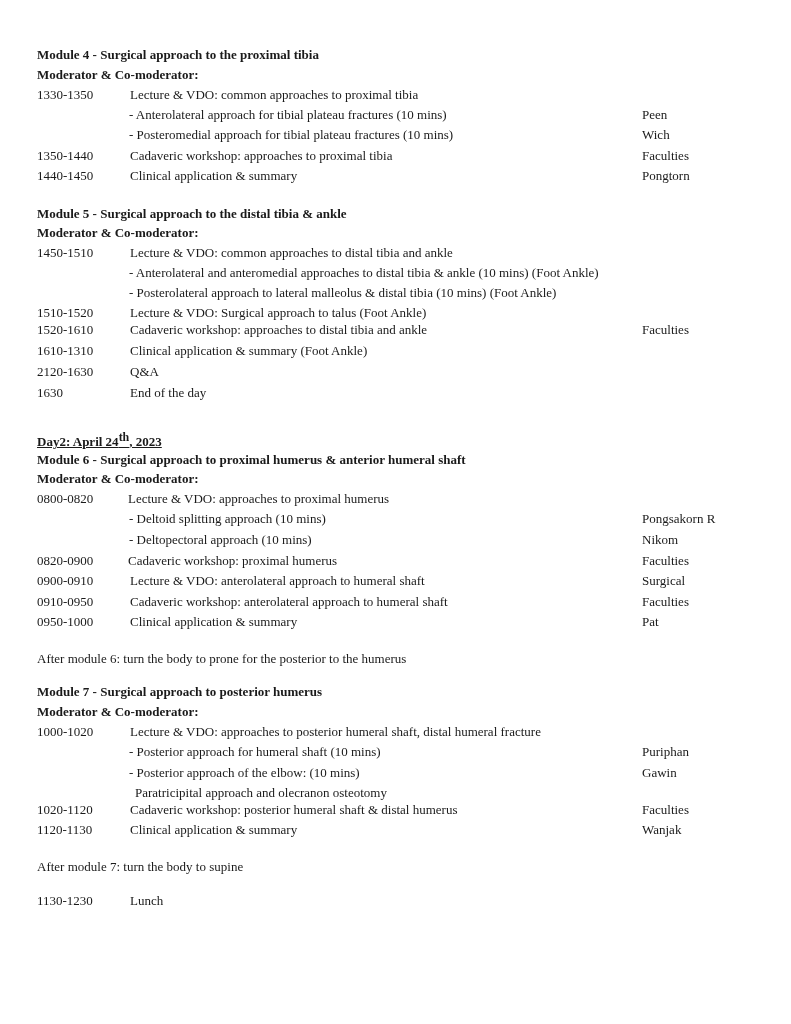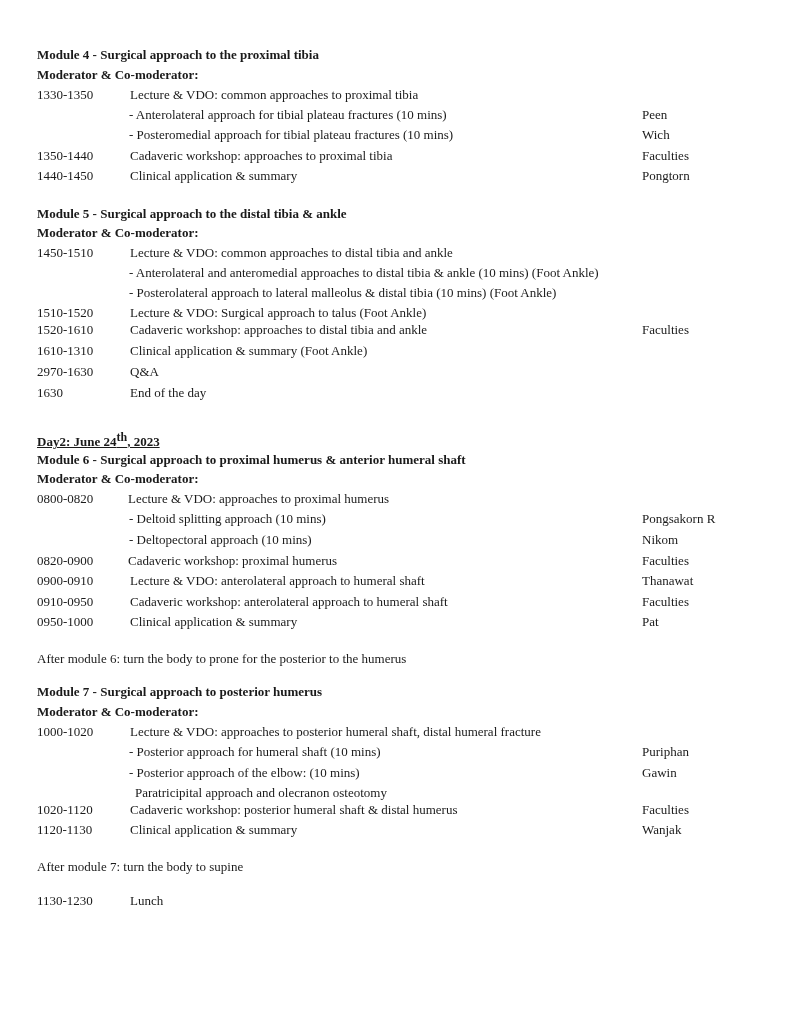--- a/index.html
+++ b/index.html
@@ -50,47 +50,47 @@
 <div class="line time" style="top:305px">1510-1520</div>
 <div class="line desc" style="top:305px">Lecture &amp; VDO: Surgical approach to talus (Foot Ankle)</div>
 
 <div class="line time" style="top:322px">1520-1610</div>
 <div class="line desc" style="top:322px">Cadaveric workshop: approaches to distal tibia and ankle</div>
 <div class="line who" style="top:322px">Faculties</div>
 
 <div class="line time" style="top:343px">1610-1310</div>
 <div class="line desc" style="top:343px">Clinical application &amp; summary (Foot Ankle)</div>
 
-<div class="line time" style="top:364px">2970-1630</div>
+<div class="line time" style="top:364px">2120-1630</div>
 <div class="line desc" style="top:364px">Q&amp;A</div>
 
 <div class="line time" style="top:385px">1630</div>
 <div class="line desc" style="top:385px">End of the day</div>
 
-<div class="line bold u time" style="top:434px"><span>Day2: June 24</span><sup>th</sup><span>, 2023</span></div>
+<div class="line bold u time" style="top:434px"><span>Day2: April 24</span><sup>th</sup><span>, 2023</span></div>
 
 <div class="line bold time" style="top:452px">Module 6 - Surgical approach to proximal humerus &amp; anterior humeral shaft</div>
 <div class="line bold time" style="top:471px">Moderator &amp; Co-moderator:</div>
 
 <div class="line time" style="top:491px">0800-0820</div>
 <div class="line desc" style="top:491px;left:128px">Lecture &amp; VDO:  approaches to proximal humerus</div>
 
 <div class="line sub" style="top:511px">- Deltoid splitting approach (10 mins)</div>
 <div class="line who" style="top:511px">Pongsakorn R</div>
 
 <div class="line sub" style="top:532px">- Deltopectoral approach (10 mins)</div>
 <div class="line who" style="top:532px">Nikom</div>
 
 <div class="line time" style="top:553px">0820-0900</div>
 <div class="line desc" style="top:553px;left:128px">Cadaveric workshop: proximal humerus</div>
 <div class="line who" style="top:553px">Faculties</div>
 
 <div class="line time" style="top:573px">0900-0910</div>
 <div class="line desc" style="top:573px">Lecture &amp; VDO: anterolateral approach to humeral shaft</div>
-<div class="line who" style="top:573px">Thanawat</div>
+<div class="line who" style="top:573px">Surgical</div>
 
 <div class="line time" style="top:594px">0910-0950</div>
 <div class="line desc" style="top:594px">Cadaveric workshop: anterolateral approach to humeral shaft</div>
 <div class="line who" style="top:594px">Faculties</div>
 
 <div class="line time" style="top:614px">0950-1000</div>
 <div class="line desc" style="top:614px">Clinical application &amp; summary</div>
 <div class="line who" style="top:614px">Pat</div>
 
 <div class="line time" style="top:651px">After module 6: turn the body to prone for the posterior to the humerus</div>

